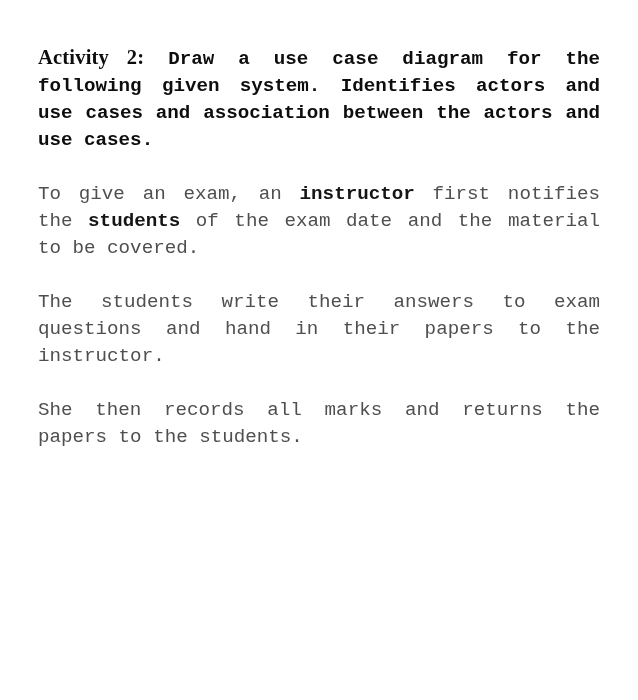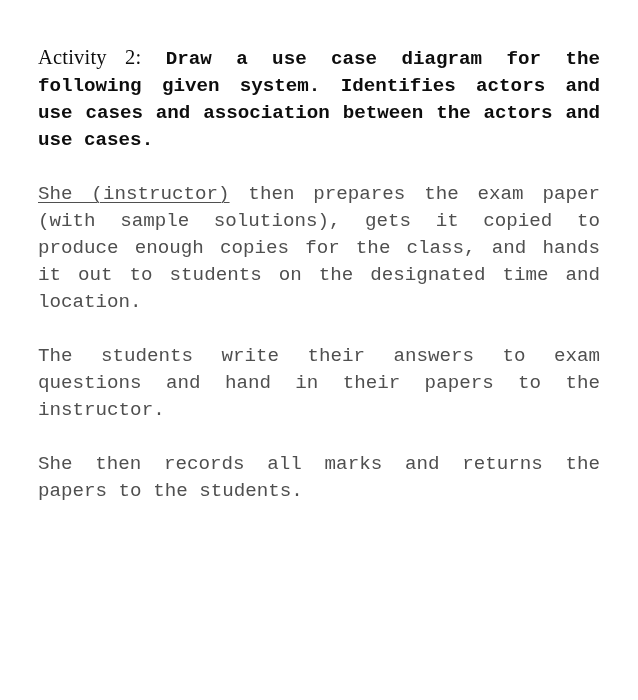--- a/index.html
+++ b/index.html
@@ -33,21 +33,21 @@
     font-weight: bold;
     color: #0d0d0d;
     text-align: justify;
     text-align-last: left;
     margin: 0 0 27px 0;
     letter-spacing: 0;
     -webkit-font-smoothing: none;
   }
   .heading .serif-label {
     font-family: "Liberation Serif", "DejaVu Serif", serif;
-    font-weight: normal;
+    font-weight: bold;
     font-size: 20.5px;
     letter-spacing: 0.2px;
   }
 
   
   .para {
     font-family: "Liberation Mono", "DejaVu Sans Mono", monospace;
     font-size: 19.2px;
     line-height: 27px;
     color: #4f4f4f;
@@ -74,19 +74,19 @@
 </style>
 </head>
 <body>
 
 <div class="page">
   <div class="doc-body">
 
     <p class="heading"><span class="serif-label">Activity 2:</span> <span>Draw a use case diagram for the following given system. Identifies actors and use cases and association between the actors and use cases.</span></p>
 
     <div id="paragraph-list">
-        <p class="para"><span class="ul nb">She (instructor)</span><span> then prepares the exam paper (with sample solutions), gets it copied to produce enough copies for the class, and hands it out to students on the designated time and location.</span></p>
+        <p class="para"><span>To give an exam, an </span><span class="bold">instructor</span><span> first notifies the </span><span class="bold">students</span><span> of the exam date and the material to be covered.</span></p>
         <p class="para"><span>The students write their answers to exam questions and hand in their papers to the instructor.</span></p>
         <p class="para"><span>She then records all marks and returns the papers to the students.</span></p>
       </div>
 
   </div>
 </div>
 
 </body></html>

